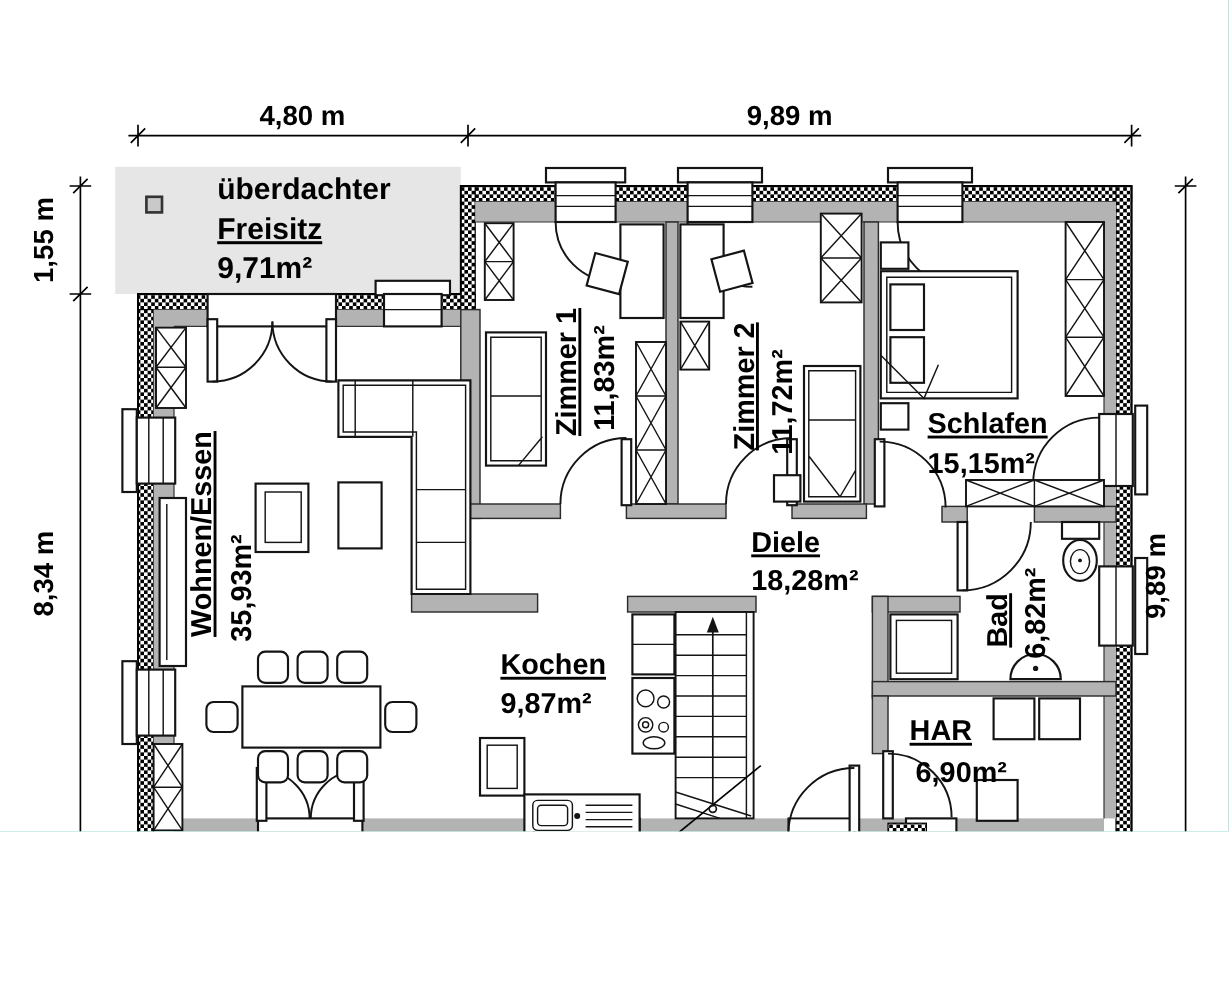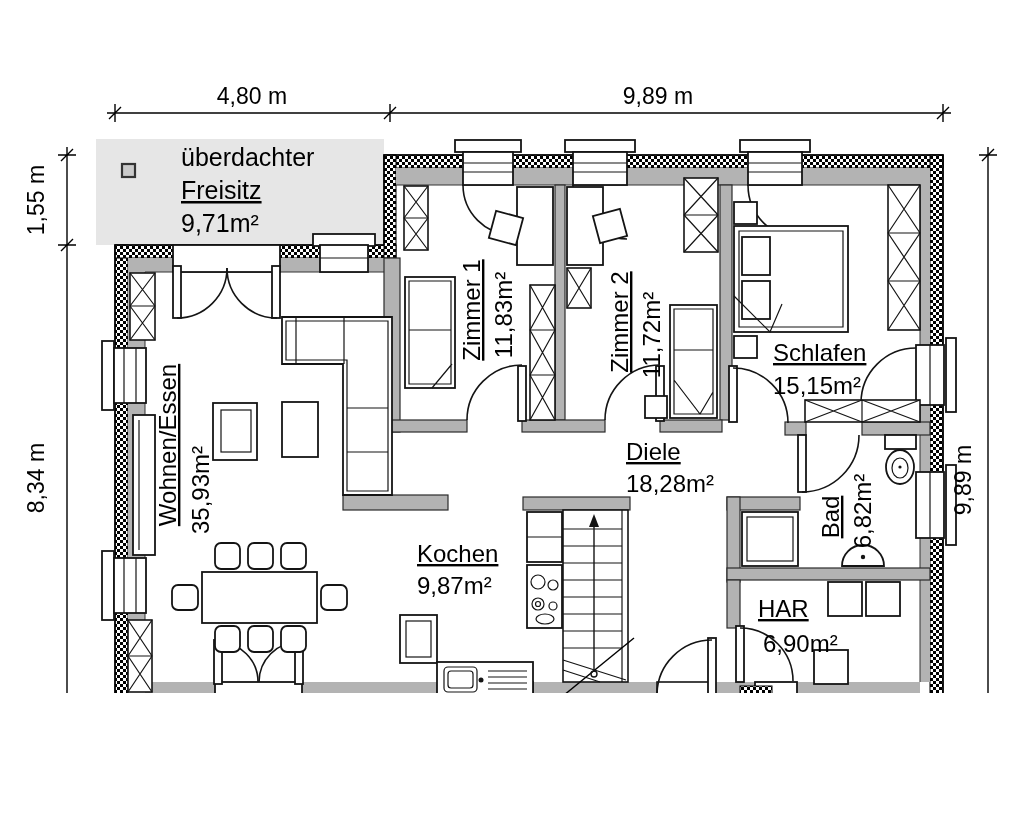--- a/index.html
+++ b/index.html
@@ -1,16 +1,16 @@
 <!DOCTYPE html>
 <html style="--wall-fill: #b3b3b3; --wall-edge: #2b2b2b; --freisitz-bg: #e6e6e6; --line: #000000;"><head>
 <meta charset="utf-8">
 <style>
   html,body{margin:0;padding:0;background:#fff;}
-  #stage{width:1024px;height:693px;position:relative;background:#14b8a6;overflow:hidden;}
+  #stage{width:1024px;height:693px;position:relative;background:#14b8a6;overflow:hidden;font-weight:bold;}
   svg{display:block}
   .t{font-family:"Liberation Sans","DejaVu Sans",sans-serif;fill:#000;}
   .s23{font-size:23px;}
   .s24{font-size:24px;}
   .s25{font-size:25px;}
   .u{text-decoration:underline;}
   .mid{text-anchor:middle;}
   .wall{fill:var(--wall-fill,#b3b3b3);stroke:var(--wall-edge,#2b2b2b);stroke-width:1.2;}
   .wallg{fill:var(--wall-fill,#b3b3b3);stroke:none;}
   .fr{fill:var(--freisitz-bg,#e6e6e6);}

